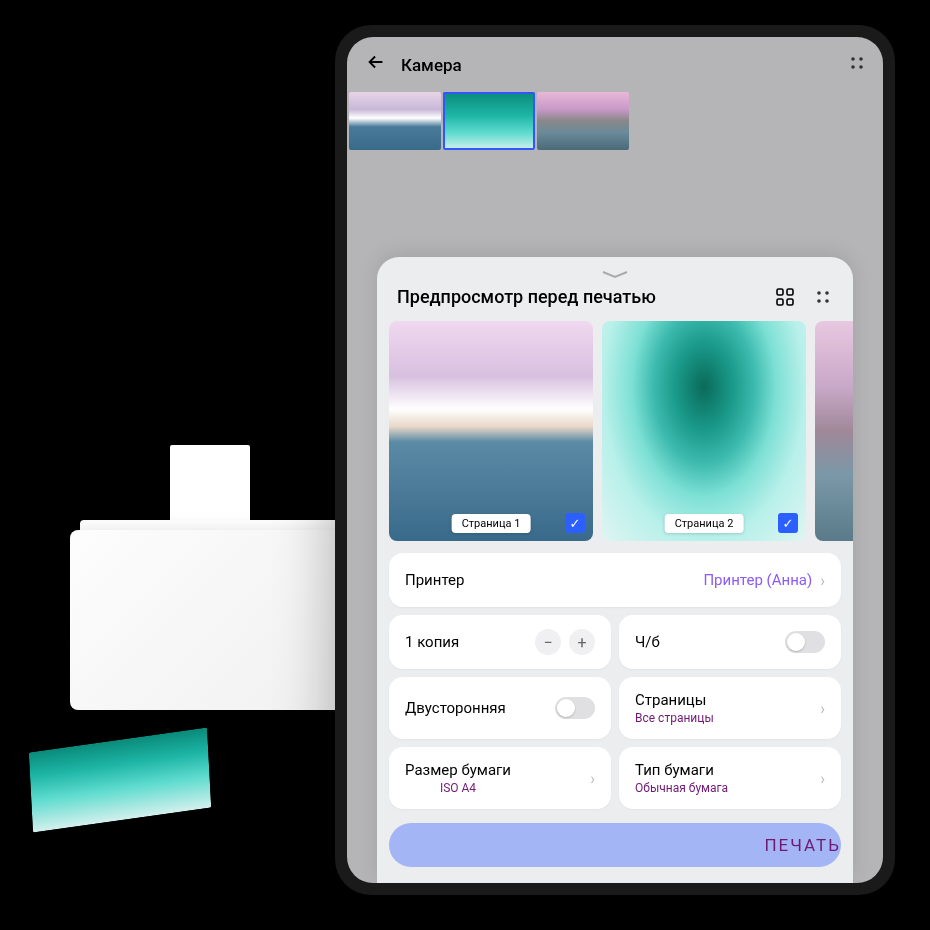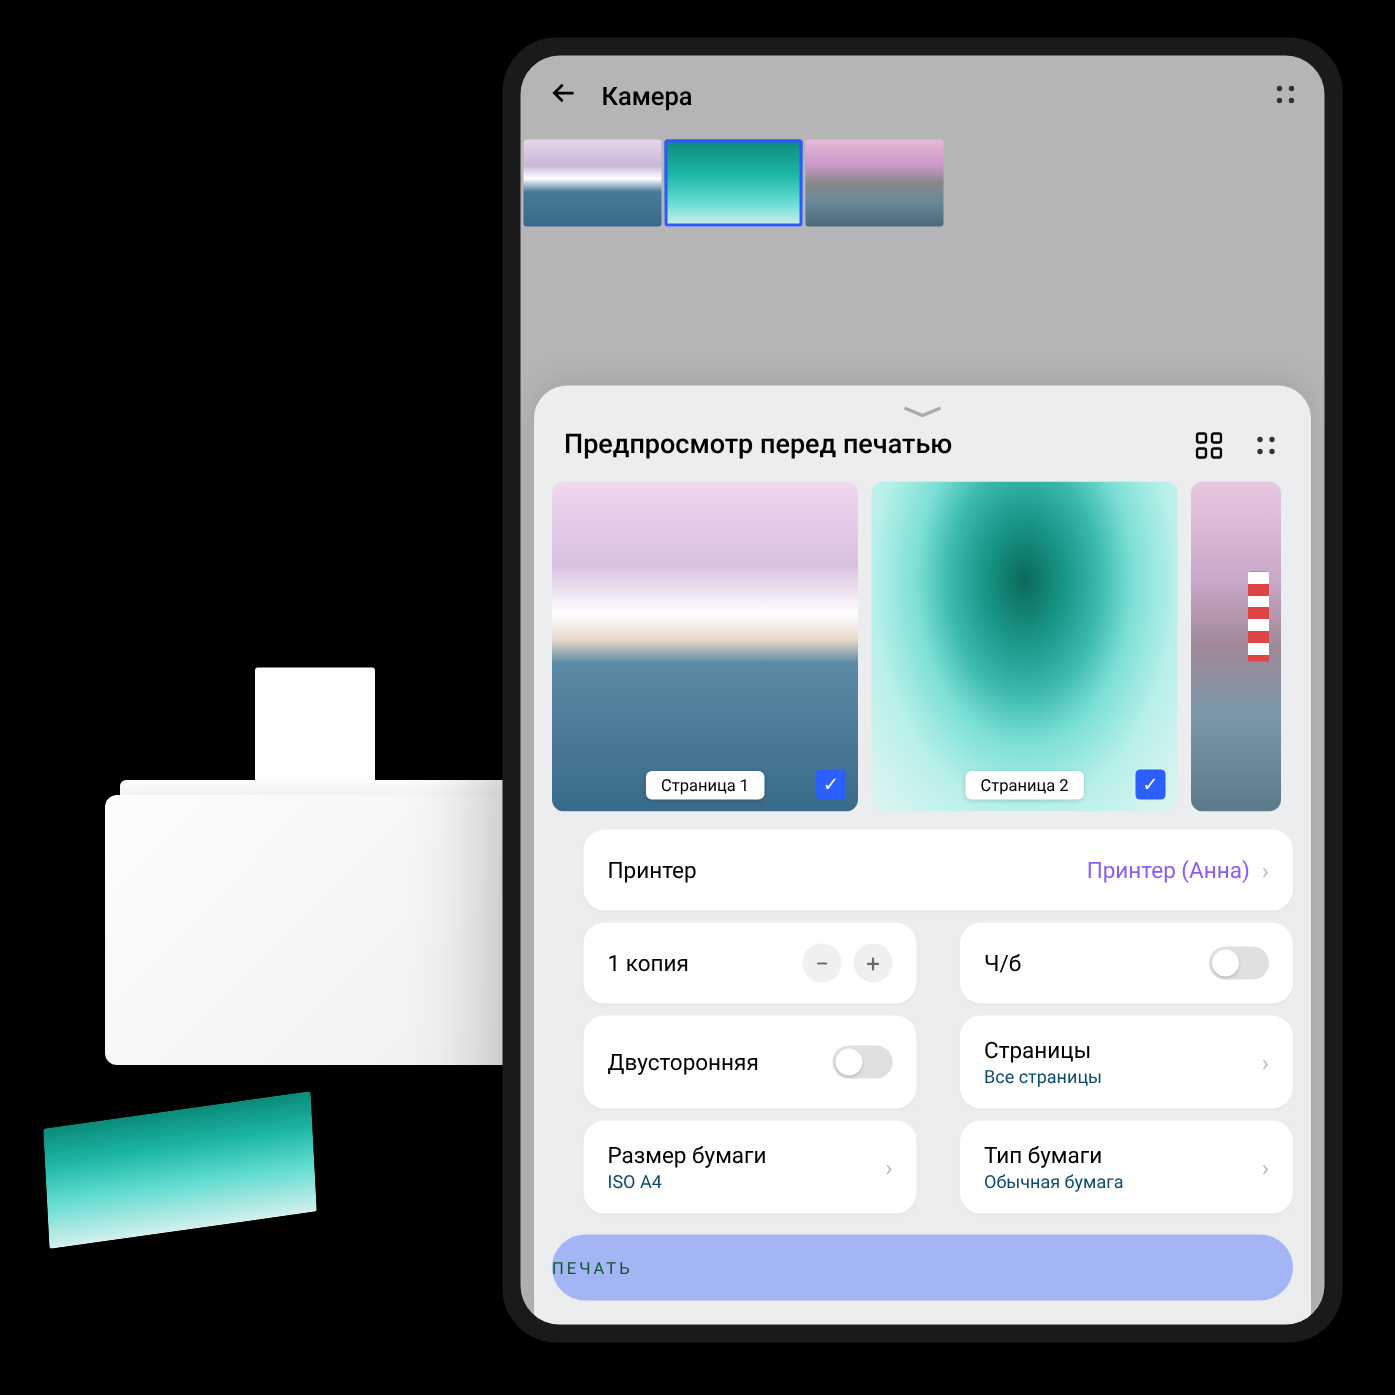--- a/index.html
+++ b/index.html
@@ -16,54 +16,54 @@
 .back-arrow{font-size:22px;cursor:pointer;}
 .top-title{font-size:17px;font-weight:500;}
 .more-dots{margin-left:auto;font-size:14px;letter-spacing:1px;color:#333;}
 .thumb-strip{display:flex;gap:2px;padding:0 2px;height:58px;}
 .thumb{flex:0 0 92px;height:58px;border-radius:2px;}
 .thumb.sel{outline:2px solid #3355ff;outline-offset:-2px;}
 .t1{background:linear-gradient(180deg,#e8d4e8 0%,#c8b8d8 30%,#fff 45%,#4a7a9a 60%,#3a6a8a 100%);}
 .t2{background:linear-gradient(180deg,#0a8a7a 0%,#1db5a5 40%,#5ddbce 70%,#d4f0ed 100%);}
 .t3{background:linear-gradient(180deg,#e8b8d8 0%,#c898c8 30%,#888 50%,#6a8a9a 70%,#4a6a7a 100%);}
 
-.sheet{position:absolute;top:220px;left:50%;transform:translateX(-50%);width:518px;background:#ecedef;border-radius:22px 22px 0 0;padding:0 0 4px 0;box-shadow:0 -4px 20px rgba(0,0,0,0.1);height:626px;overflow:hidden;}
+.sheet{position:absolute;top:220px;left:50%;transform:translateX(-50%);width:476px;background:#ecedef;border-radius:22px 22px 0 0;padding:0 0 4px 0;box-shadow:0 -4px 20px rgba(0,0,0,0.1);height:626px;overflow:hidden;}
 .handle{width:28px;height:5px;margin:8px auto 4px;cursor:pointer;}
 .handle svg{width:28px;height:10px;}
 .sheet-header{display:flex;align-items:center;padding:12px 20px 14px;}
 .sheet-title{font-size:18px;font-weight:500;}
 .sheet-icons{margin-left:auto;display:flex;gap:18px;align-items:center;}
 .grid-icon,.dots-icon{width:20px;height:20px;cursor:pointer;display:flex;align-items:center;justify-content:center;}
 .grid-icon svg{width:18px;height:18px;}
 .dots-icon{font-size:14px;letter-spacing:1px;}
 
 .preview-row{display:flex;gap:9px;padding:0 12px;overflow:hidden;}
 .preview-card{flex:0 0 204px;height:220px;border-radius:8px;position:relative;overflow:hidden;}
 .preview-card.p1{background:linear-gradient(180deg,#f0d8f0 0%,#d8c0e0 25%,#fff 40%,#e8d8c8 48%,#5a8aa5 55%,#3a6a8a 100%);}
 .preview-card.p2{background:radial-gradient(ellipse at 50% 30%,#0a6a5a 0%,#1a9a8a 20%,#3dbaae 35%,#7de0d5 50%,#b8f0ea 70%,#e0f5f2 100%);position:relative;}
 .preview-card.p3{flex:0 0 60px;background:linear-gradient(180deg,#e8c8e0 0%,#c8a8c8 30%,#a08898 50%,#7a98a8 70%,#5a7a8a 100%);position:relative;}
 .lighthouse{position:absolute;right:8px;top:60px;width:14px;height:60px;background:repeating-linear-gradient(180deg,#fff 0,#fff 8px,#d44 8px,#d44 16px);border-radius:2px 2px 0 0;}
 .page-label{position:absolute;bottom:8px;left:50%;transform:translateX(-50%);background:#fff;padding:3px 10px;border-radius:4px;font-size:11px;box-shadow:0 1px 3px rgba(0,0,0,0.15);}
 .page-check{position:absolute;bottom:8px;right:8px;width:20px;height:20px;background:#2b5fff;border-radius:3px;display:flex;align-items:center;justify-content:center;color:#fff;font-size:13px;}
 
 .settings{padding:12px 12px 0;display:flex;flex-direction:column;gap:8px;}
 .row{display:flex;gap:8px;}
-.card{background:#fff;border-radius:14px;padding:14px 16px;display:flex;align-items:center;flex:1;min-height:54px;box-shadow:0 1px 2px rgba(0,0,0,0.04);margin-left:21px;}
+.card{background:#fff;border-radius:14px;padding:14px 16px;display:flex;align-items:center;flex:1;min-height:54px;box-shadow:0 1px 2px rgba(0,0,0,0.04);}
 .card.full{flex:1 1 100%;}
 .card-label{font-size:15px;}
 .card-value{margin-left:auto;color:#8b5cf6;font-size:15px;}
-.card-sub{font-size:12px;color:#0c4a6e;margin-top:2px;}
+.card-sub{font-size:12px;color:#701a75;margin-top:2px;text-align:center;}
 .card-col{display:flex;flex-direction:column;}
 .chevron{color:#bbb;margin-left:8px;font-size:16px;}
 .stepper{margin-left:auto;display:flex;gap:8px;align-items:center;}
 .step-btn{width:26px;height:26px;border-radius:50%;background:#f0f0f2;display:flex;align-items:center;justify-content:center;font-size:16px;color:#666;cursor:pointer;}
 .toggle{margin-left:auto;width:40px;height:22px;background:#e0e0e2;border-radius:11px;position:relative;cursor:pointer;}
 .toggle::after{content:'';position:absolute;width:18px;height:18px;background:#fff;border-radius:50%;top:2px;left:2px;box-shadow:0 1px 2px rgba(0,0,0,0.2);}
 
-.print-btn{margin:14px 12px 0;height:44px;background:#a3b5f5;border-radius:22px;display:flex;align-items:center;justify-content:flex-start;color:#14532d;font-size:11px;letter-spacing:2px;cursor:pointer;}
+.print-btn{margin:14px 12px 0;height:44px;background:#a3b5f5;border-radius:22px;display:flex;align-items:center;justify-content:flex-end;color:#701a75;font-size:17px;letter-spacing:2px;cursor:pointer;}
 </style>
 </head>
 <body>
 
 <div class="printer">
   <div class="printer-paper"></div>
   <div class="printer-top"></div>
   <div class="printer-body"></div>
   <div class="printer-output">
       <div class="photo"></div>

